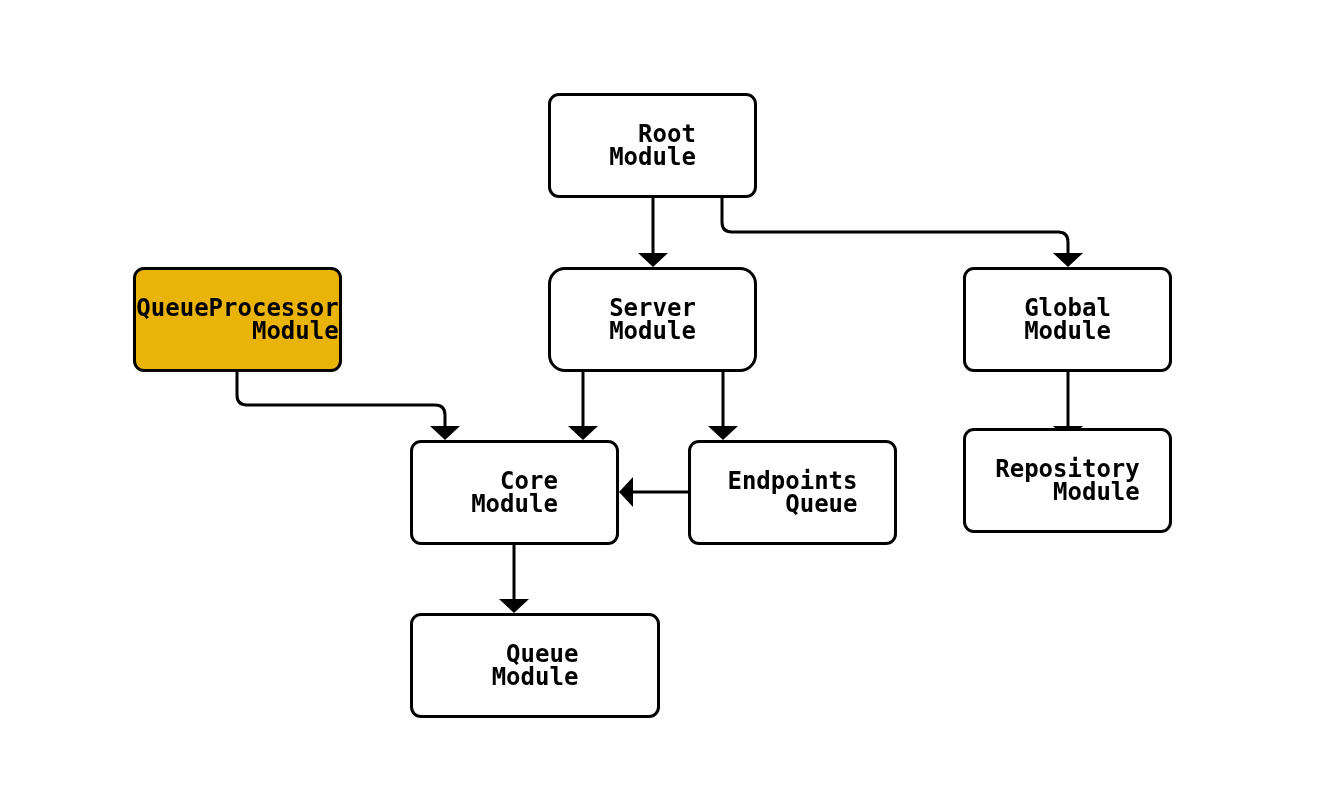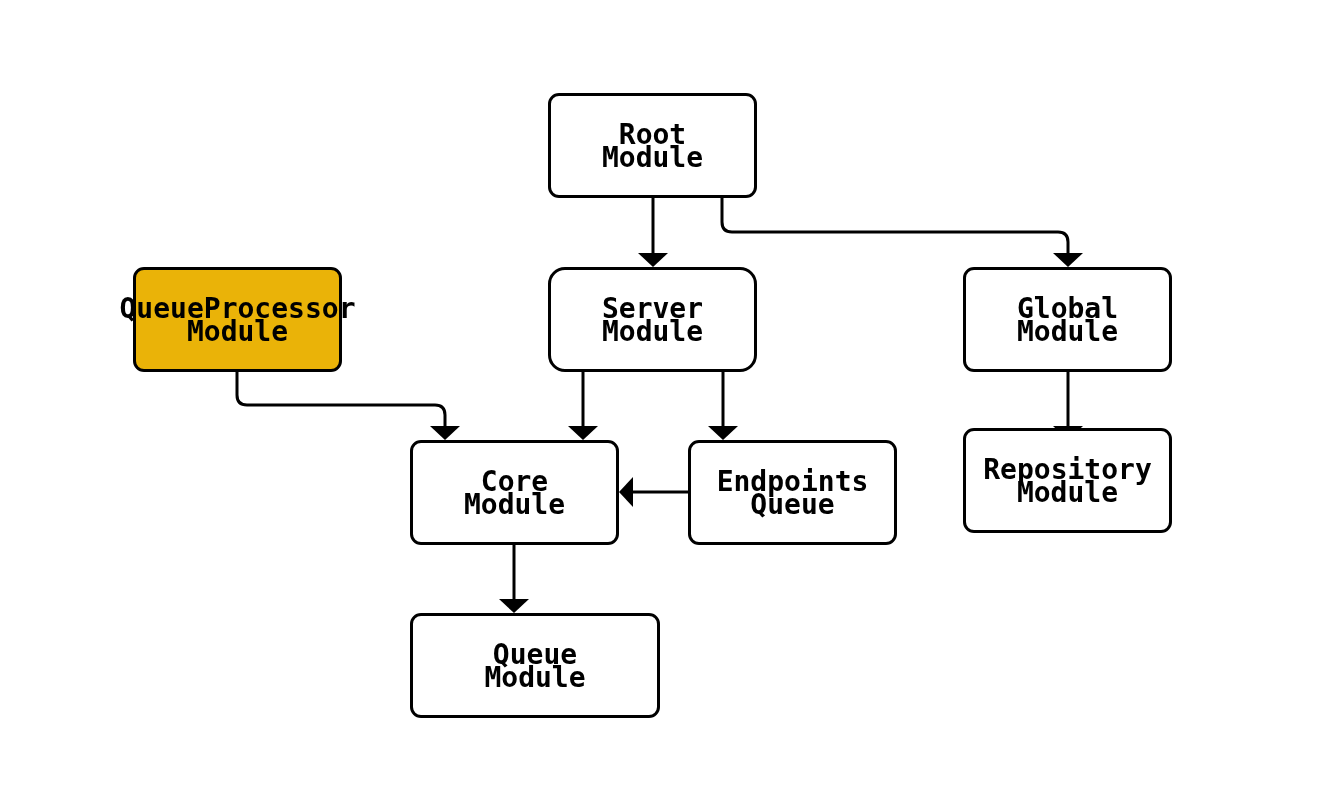--- a/index.html
+++ b/index.html
@@ -23,24 +23,24 @@
     box-sizing: border-box;
     border: 3px solid #000000;
     border-radius: 11px;
     background: #ffffff;
     display: flex;
     align-items: center;
     justify-content: center;
   }
   .node-label {
     font-weight: 700;
-    font-size: 28px;
+    font-size: 24px;
     line-height: 23px;
     letter-spacing: 0;
-    text-align: center;
+    text-align: right;
     white-space: pre;
     color: #000000;
   }
   .edge-path {
     fill: none;
     stroke-linecap: butt;
     stroke-linejoin: round;
   }
 </style>
 </head>

